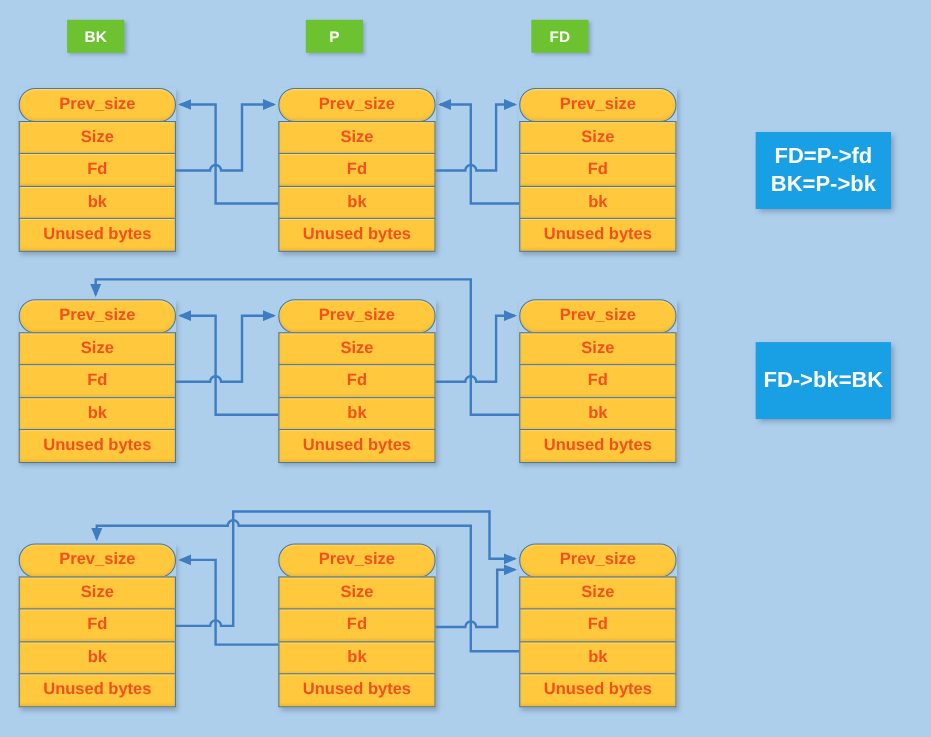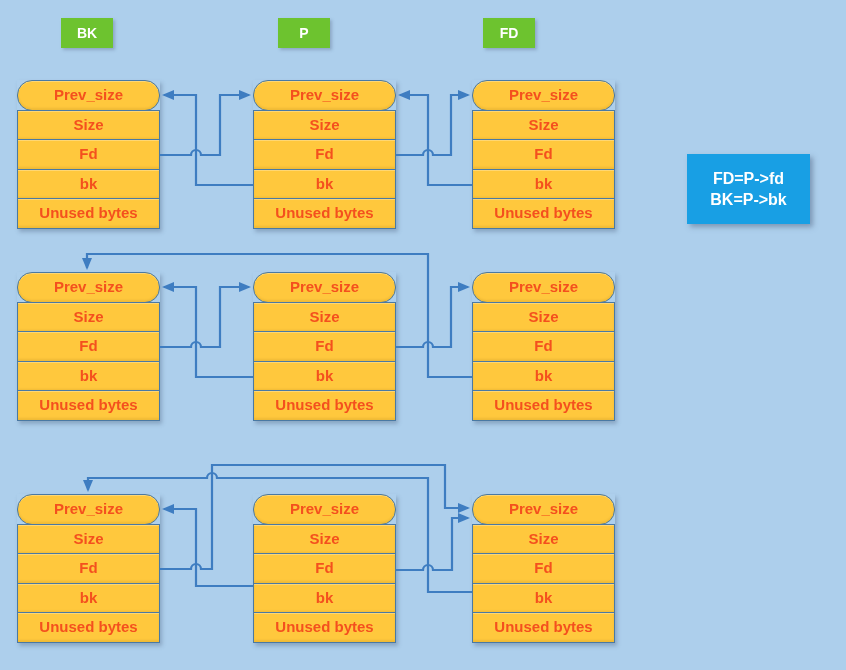--- a/index.html
+++ b/index.html
@@ -22,24 +22,23 @@
     color:var(--chunk-text,#F4501E);
     font-weight:bold;font-size:15px;text-align:center;
     box-shadow:inset 0 1px 0 rgba(255,255,255,.28), inset 0 -2px 2px rgba(120,90,0,.12);
   }
   .field:first-child{margin-top:0;border-radius:15px;}
 
   
   .note{
     position:absolute;left:687px;width:123px;height:70px;
     background:var(--note-blue,#189FE4);color:var(--note-text,#FFFFFF);
-    font-weight:bold;font-size:16px;text-align:center;
+    font-weight:bold;font-size:20px;text-align:center;
     display:flex;flex-direction:column;justify-content:center;gap:3px;
     box-shadow:3px 3px 5px rgba(80,100,130,.5);
-    margin-top:34px;
   }
 
   
   svg.arrows{position:absolute;left:0;top:0;pointer-events:none;}
   svg.arrows path{stroke:var(--arrow,#3E7DC1);stroke-width:2.2;fill:none;}
   svg.arrows .ah{fill:var(--arrow,#3E7DC1);}
 </style>
 </head>
 <body>
 
@@ -112,20 +111,23 @@
       <div class="field">Size</div>
       <div class="field">Fd</div>
       <div class="field">bk</div>
       <div class="field">Unused bytes</div>
     </div>
 
   <div class="note" style="top:120px">
     <div>FD=P-&gt;fd</div>
     <div>BK=P-&gt;bk</div>
   </div>
+  <div class="note" style="top:311px">
+    <div>FD-&gt;bk=BK</div>
+  </div>
 
   <svg class="arrows" width="846" height="670" viewBox="0 0 846 670">
     <defs>
       <marker id="ah" markerUnits="userSpaceOnUse" markerWidth="12" markerHeight="10" refX="10" refY="5" orient="auto">
         <polygon class="ah" points="0,0 12,5 0,10"></polygon>
       </marker>
     </defs>
 
     <path marker-end="url(#ah)" d="M 160 155 L 191 155 A 5 5 0 0 1 201 155 L 220 155 L 220 95 L 249 95"></path>
     <path marker-end="url(#ah)" d="M 253 185 L 196 185 L 196 95 L 164 95"></path>

